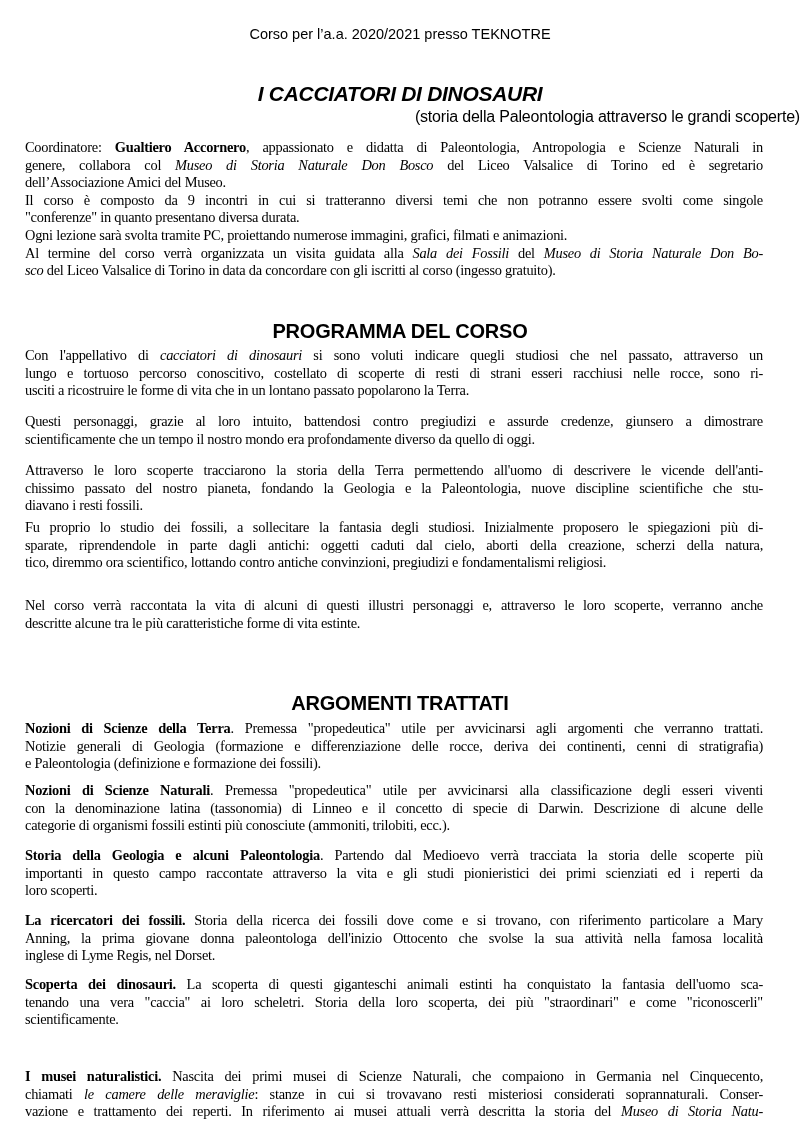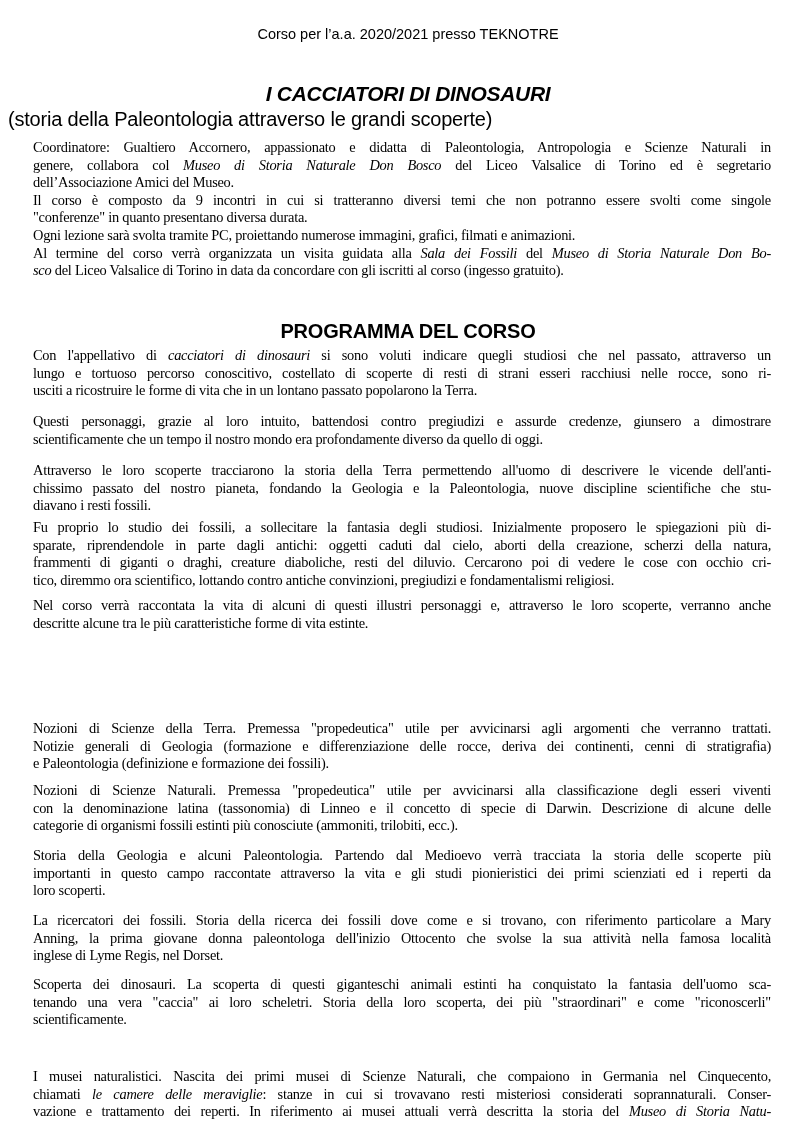--- a/index.html
+++ b/index.html
@@ -1,29 +1,29 @@
 <!DOCTYPE html>
 <html><head>
   <meta charset="utf-8">
   <style>
     html, body { margin: 0; padding: 0; background: #ffffff; }
     body { width: 800px; height: 1132px; position: relative; overflow: hidden; color: #000; }
-    .page { position: absolute; left: 8px; top: 0; width: 656px; height: 1132px; }
+    .page { position: absolute; left: 0; top: 0; width: 656px; height: 1132px; }
     .sans { font-family: "Liberation Sans", sans-serif; }
     .serif { font-family: "Liberation Serif", serif; }
     .header-line { position: absolute; top: 26px; left: 0; width: 800px; text-align: center; font-size: 14.5px; }
     .title { position: absolute; top: 82px; left: 0; width: 800px; text-align: center; font-size: 21px; font-weight: bold; letter-spacing: -0.3px; font-style: italic; }
-    .subtitle { position: absolute; top: 108px; left: 0; width: 800px; text-align: left; font-size: 20px; letter-spacing: -0.2px; }
+    .subtitle { position: absolute; top: 108px; left: 0; width: 800px; text-align: right; font-size: 16px; letter-spacing: -0.2px; }
     .h2 { position: absolute; left: 0; width: 800px; text-align: center; font-size: 20px; font-weight: bold; letter-spacing: -0.2px; }
     .block { position: absolute; left: 25px; width: 738px; font-size: 14.4px; line-height: 17.6px; }
     .line { display: block; text-align: justify; text-align-last: justify; white-space: nowrap; height: 17.6px; letter-spacing: -0.25px; }
     .line.last { text-align-last: left; }
     .line > span.jf { display: inline-block; width: 100%; text-align: justify; text-align-last: justify; white-space: normal; }
     .line.last > span.jf { text-align-last: left; }
-    b { font-weight: normal; }
+    b { font-weight: bold; }
     i { font-style: italic; }
   </style>
 </head>
 <body>
 
 <div class="page">
 
   <div class="header-line sans">Corso per l’a.a. 2020/2021 presso TEKNOTRE</div>
   <div class="title sans">I CACCIATORI DI DINOSAURI</div>
   <div class="subtitle sans">(storia della Paleontologia attraverso le grandi scoperte)</div>
@@ -54,29 +54,29 @@
 
   <div class="block serif" style="top:462px;">
     <span class="line"><span class="jf">Attraverso le loro scoperte tracciarono la storia della Terra permettendo all'uomo di descrivere le vicende dell'anti-</span></span>
     <span class="line"><span class="jf">chissimo passato del nostro pianeta, fondando la Geologia e la Paleontologia, nuove discipline scientifiche che stu-</span></span>
     <span class="line last"><span class="jf">diavano i resti fossili.</span></span>
   </div>
 
   <div class="block serif" style="top:519px;">
     <span class="line"><span class="jf">Fu proprio lo studio dei fossili, a sollecitare la fantasia degli studiosi. Inizialmente proposero le spiegazioni più di-</span></span>
     <span class="line"><span class="jf">sparate, riprendendole in parte dagli antichi: oggetti caduti dal cielo, aborti della creazione, scherzi della natura,</span></span>
-    <span class="line"><span class="jf">frammenti di giganti o draghi, creature diaboliche, resti del diluvio. Cercarono poi di vedere le cose con occhio cri-</span></span>
     <span class="line last"><span class="jf">tico, diremmo ora scientifico, lottando contro antiche convinzioni, pregiudizi e fondamentalismi religiosi.</span></span>
   </div>
 
   <div class="block serif" style="top:597px;font-family:Liberation Serif, serif;">
     <span class="line"><span class="jf">Nel corso verrà raccontata la vita di alcuni di questi illustri personaggi e, attraverso le loro scoperte, verranno anche</span></span>
     <span class="line last"><span class="jf">descritte alcune tra le più caratteristiche forme di vita estinte.</span></span>
   </div>
 
+  <div class="h2 sans" style="top:692px;">ARGOMENTI TRATTATI</div>
 
   <div class="block serif" style="top:720px;">
     <span class="line"><span class="jf"><b>Nozioni di Scienze della Terra</b><span>. Premessa "propedeutica" utile per avvicinarsi agli argomenti che verranno trattati.</span></span></span>
     <span class="line"><span class="jf">Notizie generali di Geologia (formazione e differenziazione delle rocce, deriva dei continenti, cenni di stratigrafia)</span></span>
     <span class="line last"><span class="jf">e Paleontologia (definizione e formazione dei fossili).</span></span>
   </div>
 
   <div class="block serif" style="top:782px;">
     <span class="line"><span class="jf"><b>Nozioni di Scienze Naturali</b><span>. Premessa "propedeutica" utile per avvicinarsi alla classificazione degli esseri viventi</span></span></span>
     <span class="line"><span class="jf">con la denominazione latina (tassonomia) di Linneo e il concetto di specie di Darwin. Descrizione di alcune delle</span></span>

